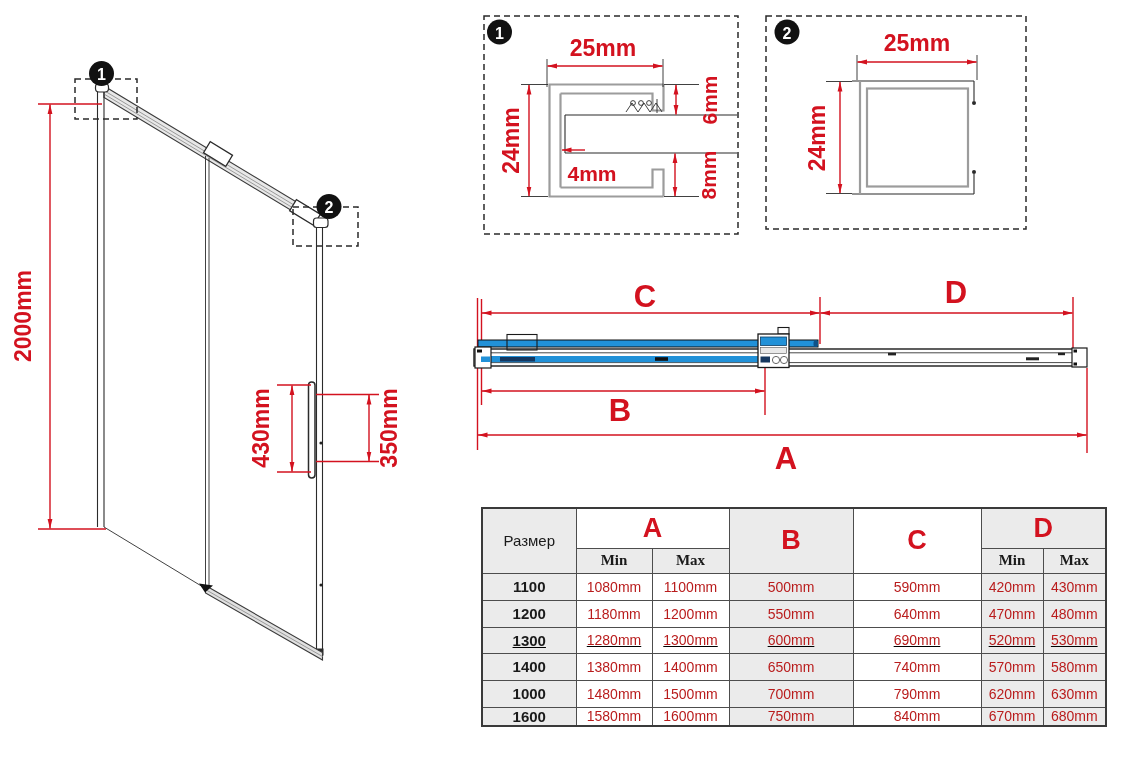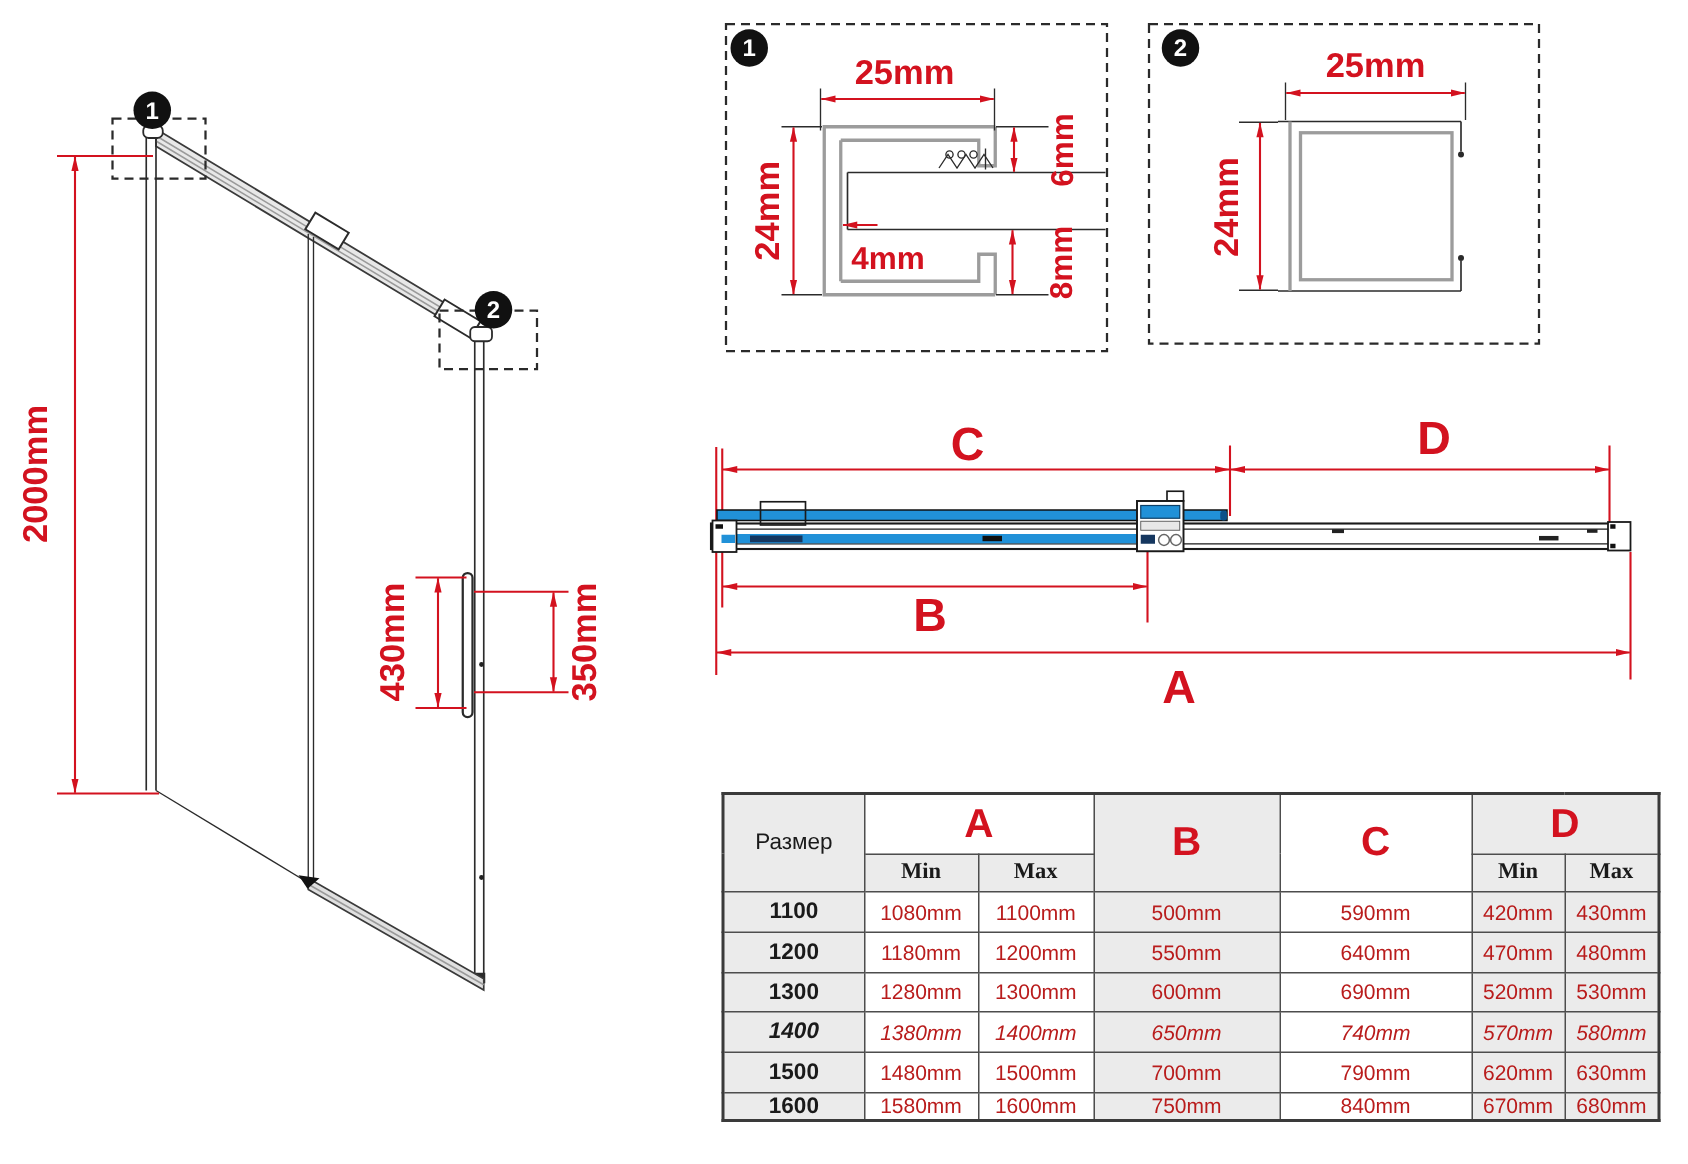--- a/index.html
+++ b/index.html
@@ -9,21 +9,21 @@
   .dim-text{fill:#d3121f;font-size:23px;font-weight:600;text-anchor:middle;dominant-baseline:central;}
   .dim-small{fill:#d3121f;font-size:21px;font-weight:600;text-anchor:middle;dominant-baseline:central;}
   .letter{fill:#d3121f;font-size:31px;font-weight:700;text-anchor:middle;dominant-baseline:central;}
   .badge-num{fill:#ffffff;font-size:16px;font-weight:700;text-anchor:middle;dominant-baseline:central;}
   .redline{stroke:#d3121f;stroke-width:1.4;fill:none;}
   .blkline{stroke:#2b2b2b;stroke-width:1.1;fill:none;}
   .thin{stroke:#2b2b2b;stroke-width:0.9;fill:none;}
   .gray{stroke:#9c9c9c;stroke-width:2.2;fill:none;}
   .dashbox{fill:none;stroke:#2a2a2a;stroke-width:1.5;stroke-dasharray:6 4;}
   
-  #spec-table{position:absolute;left:481px;top:528px;border-collapse:collapse;table-layout:fixed;background:#fff;border:2px solid #3a3a3a;}
+  #spec-table{position:absolute;left:481px;top:507px;border-collapse:collapse;table-layout:fixed;background:#fff;border:2px solid #3a3a3a;}
   #spec-table td{border:1px solid #4d4d4d;text-align:center;vertical-align:middle;padding:0;}
   .c-gray{background:#ebebeb;}
   .c-white{background:#ffffff;}
   .hdr-letter{color:#d3121f;font-size:27px;font-weight:700;}
   .hdr-size{font-size:15px;color:#1a1a1a;}
   .hdr-mm{font-size:15px;font-weight:700;color:#1a1a1a;font-family:Liberation Serif, serif;}
   .cell-size{font-size:15px;font-weight:700;color:#1a1a1a;}
   .cell-val{font-size:14px;color:#b91c1c;}
 </style>
 </head>
@@ -296,40 +296,40 @@
       </tr>
       <tr style="height:27px;">
         <td class="c-gray cell-size">1200</td>
         <td class="c-white cell-val">1180mm</td>
         <td class="c-white cell-val">1200mm</td>
         <td class="c-gray cell-val">550mm</td>
         <td class="c-white cell-val">640mm</td>
         <td class="c-gray cell-val">470mm</td>
         <td class="c-gray cell-val">480mm</td>
       </tr>
-      <tr style="height:26px;">
+      <tr style="height:26px;text-decoration:underline;">
         <td class="c-gray cell-size">1300</td>
         <td class="c-white cell-val">1280mm</td>
         <td class="c-white cell-val">1300mm</td>
         <td class="c-gray cell-val">600mm</td>
         <td class="c-white cell-val">690mm</td>
         <td class="c-gray cell-val">520mm</td>
         <td class="c-gray cell-val">530mm</td>
       </tr>
-      <tr style="height:27px;font-style:italic;">
+      <tr style="height:27px;">
         <td class="c-gray cell-size">1400</td>
         <td class="c-white cell-val">1380mm</td>
         <td class="c-white cell-val">1400mm</td>
         <td class="c-gray cell-val">650mm</td>
         <td class="c-white cell-val">740mm</td>
         <td class="c-gray cell-val">570mm</td>
         <td class="c-gray cell-val">580mm</td>
       </tr>
       <tr style="height:27px;">
-        <td class="c-gray cell-size">1500</td>
+        <td class="c-gray cell-size">1000</td>
         <td class="c-white cell-val">1480mm</td>
         <td class="c-white cell-val">1500mm</td>
         <td class="c-gray cell-val">700mm</td>
         <td class="c-white cell-val">790mm</td>
         <td class="c-gray cell-val">620mm</td>
         <td class="c-gray cell-val">630mm</td>
       </tr>
       <tr style="height:19px;">
         <td class="c-gray cell-size">1600</td>
         <td class="c-white cell-val">1580mm</td>

